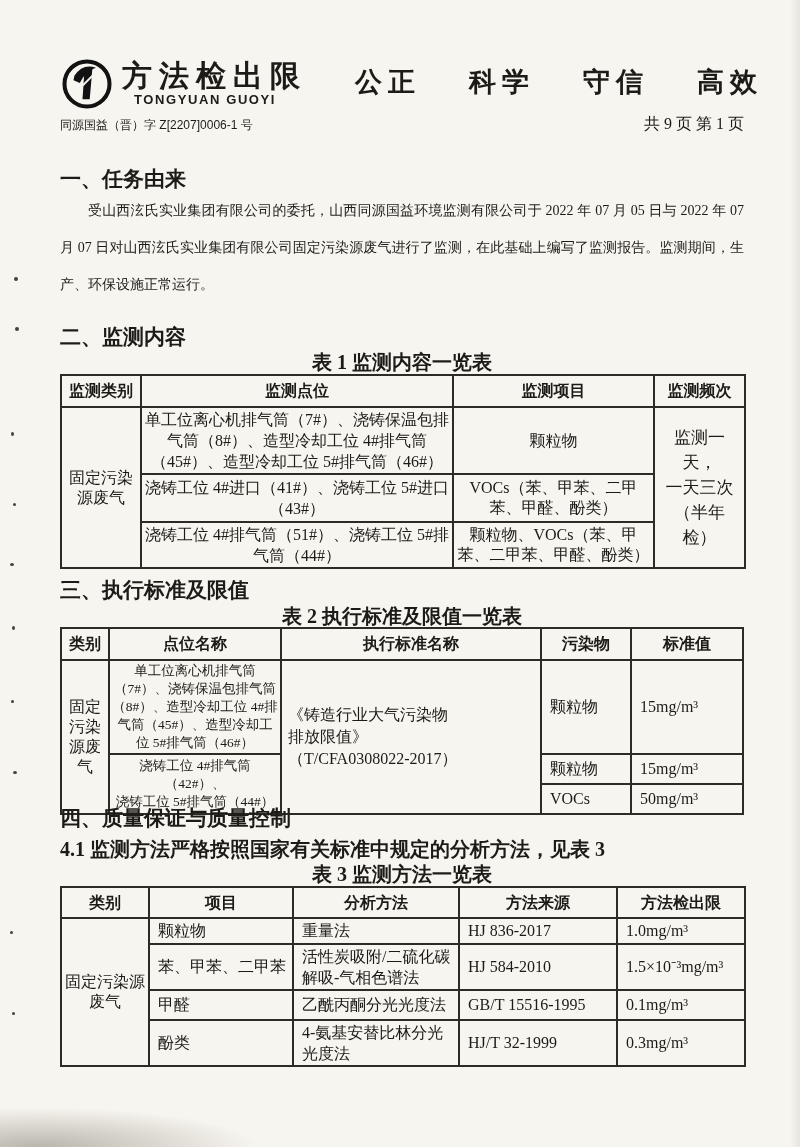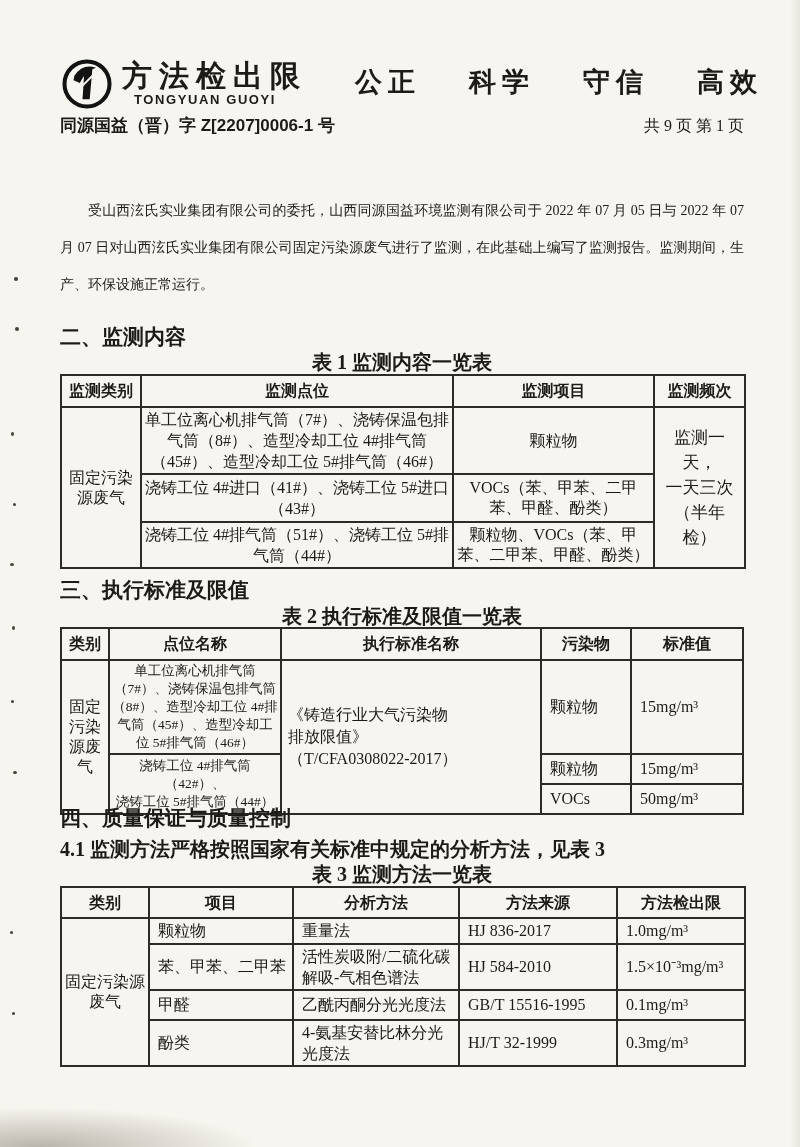--- a/index.html
+++ b/index.html
@@ -15,21 +15,21 @@
 
   
   .letterhead{top:56px;display:flex;align-items:flex-start;}
   .logo{display:flex;align-items:center;gap:8px;}
   .logo-mark{width:54px;height:54px;flex:0 0 auto;}
   .logo-text{display:flex;flex-direction:column;}
   .logo-cn{font-family:"Liberation Sans",sans-serif;font-weight:700;font-size:30px;line-height:32px;letter-spacing:7px;white-space:nowrap;}
   .logo-en{font-family:"Liberation Sans",sans-serif;font-weight:700;font-size:13px;letter-spacing:1.6px;line-height:15px;white-space:nowrap;margin-left:12px;}
   .slogan{display:flex;gap:48px;margin-left:48px;padding-top:8px;font-weight:700;font-size:27px;letter-spacing:6px;white-space:nowrap;}
   .doc-line{top:114px;display:flex;justify-content:space-between;align-items:baseline;}
-  .doc-no{font-family:"Liberation Sans",sans-serif;font-weight:700;font-size:17px;}
+  .doc-no{font-family:"Liberation Sans",sans-serif;font-weight:400;font-size:12px;}
   .page-info{font-size:16px;}
 
   
   .sec-title{font-family:"Liberation Sans",sans-serif;font-weight:700;font-size:21px;line-height:26px;}
   .para{font-size:14px;line-height:37px;text-align:justify;text-indent:2em;}
   .sub-line{font-size:20px;line-height:26px;font-weight:600;}
   .caption{text-align:center;font-size:20px;font-weight:600;line-height:24px;}
 
   
   table{border-collapse:collapse;table-layout:fixed;width:684px;}
@@ -90,20 +90,21 @@
       <span>守信</span>
       <span>高效</span>
     </div>
   </div>
 
   <div class="abs doc-line">
     <span class="doc-no">同源国益（晋）字 Z[2207]0006-1 号</span>
     <span class="page-info">共 9 页  第 1 页</span>
   </div>
 
+  <div class="abs sec-title" style="top:166px;">一、任务由来</div>
   <div class="abs para" style="top:192px;">受山西泫氏实业集团有限公司的委托，山西同源国益环境监测有限公司于 2022 年 07 月 05 日与 2022 年 07 月 07 日对山西泫氏实业集团有限公司固定污染源废气进行了监测，在此基础上编写了监测报告。监测期间，生产、环保设施正常运行。</div>
 
   <div class="abs sec-title" style="top:324px;">二、监测内容</div>
   <div class="abs caption" style="top:350px;">表 1 监测内容一览表</div>
   <table class="abs" style="top:374px;">
     <colgroup>
         <col style="width:80px">
         <col style="width:312px">
         <col style="width:201px">
         <col style="width:91px">

